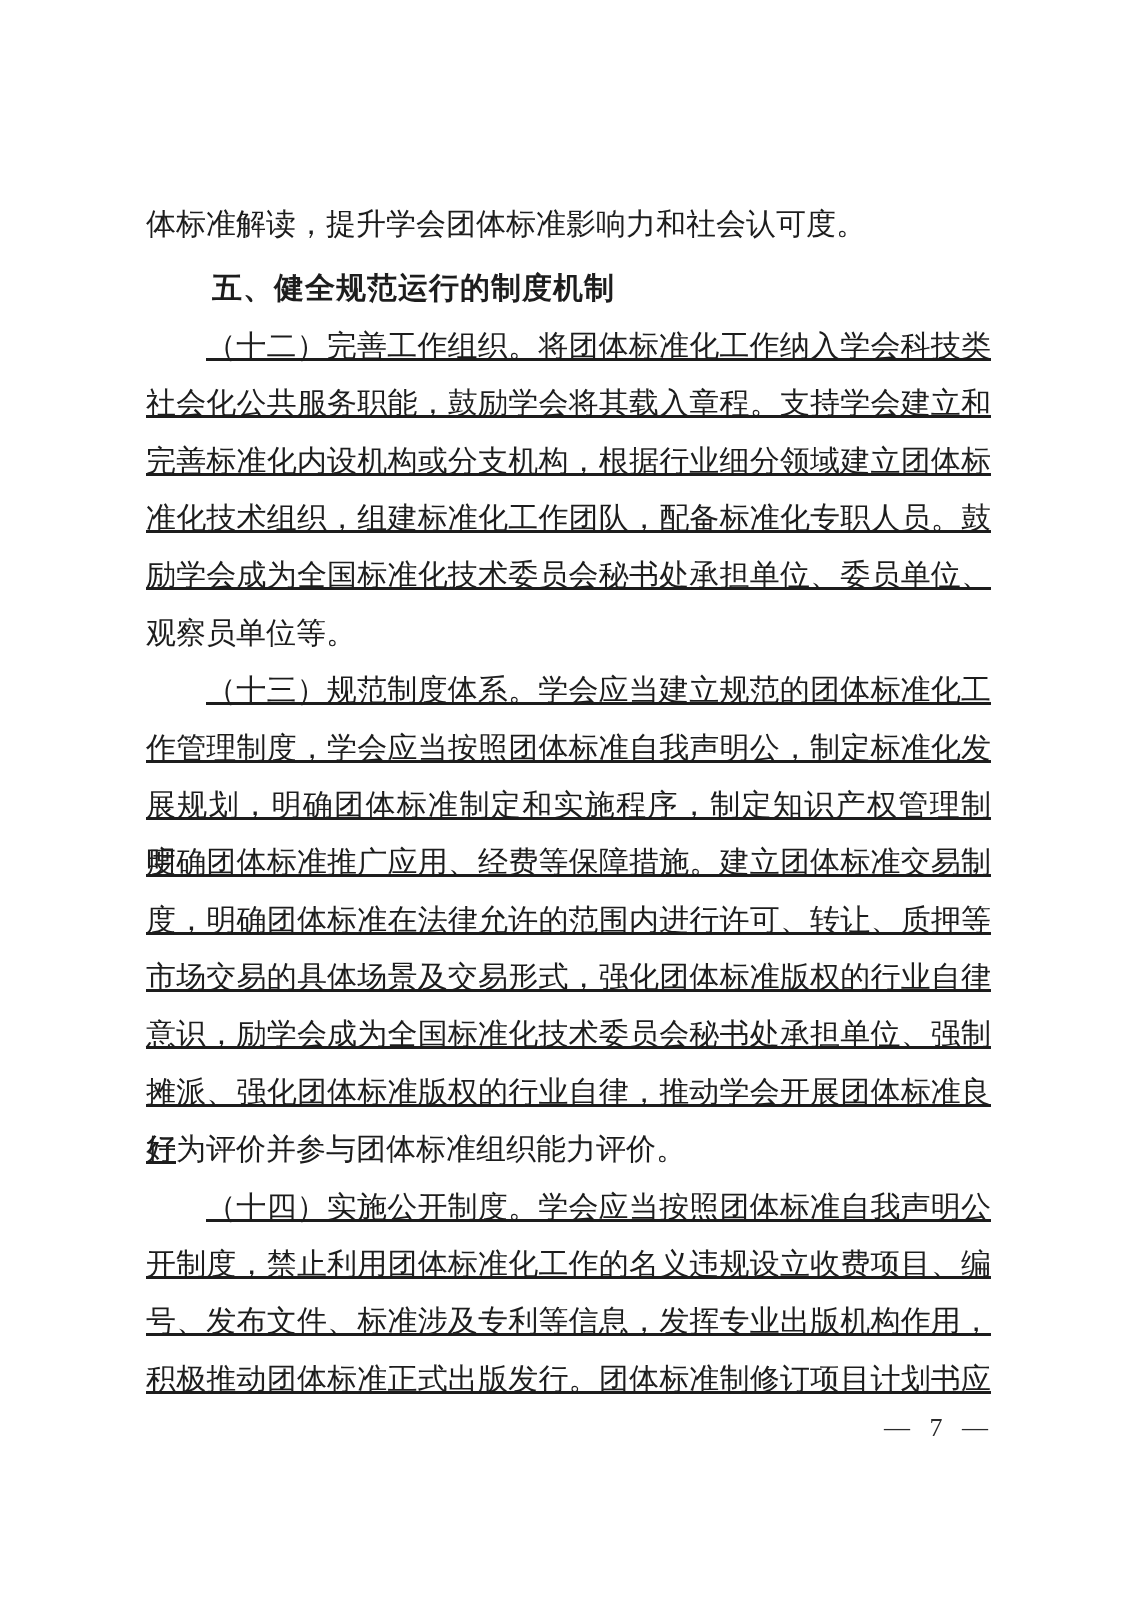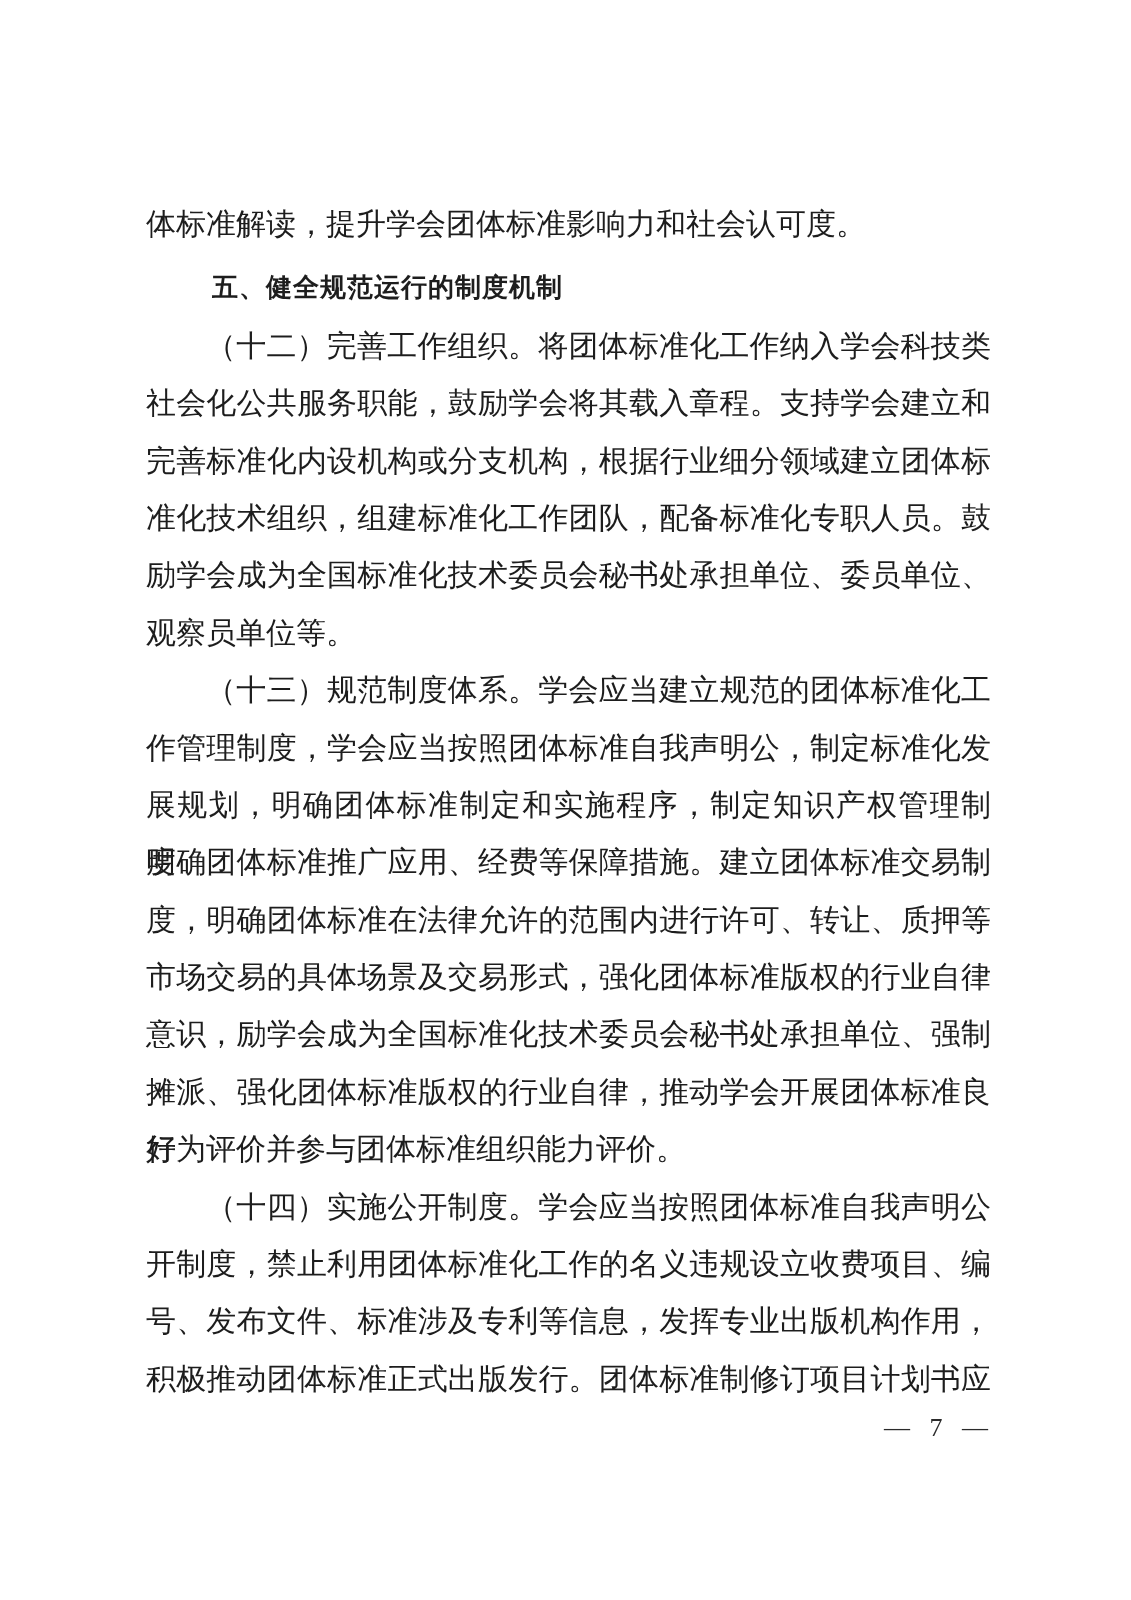--- a/index.html
+++ b/index.html
@@ -24,28 +24,29 @@
     font-size: 30px;
     line-height: 57.4px;
   }
   .line {
     height: 57.4px;
     text-align: left;
   }
   .line.justify {
     text-align: justify;
     text-align-last: justify;
+    text-decoration: underline;
   }
   .line.indent-2 {
     text-indent: 60px;
   }
   .line.heading {
     font-family: "Liberation Sans", "DejaVu Sans", sans-serif;
     font-weight: 700;
-    font-size: 26px;
+    font-size: 30px;
     letter-spacing: 1px;
     text-indent: 66px;
     margin-top: 7px;
     text-align: left;
   }
   .page-number {
     position: absolute;
     top: 1408px;
     left: 878px;
     width: 116px;

